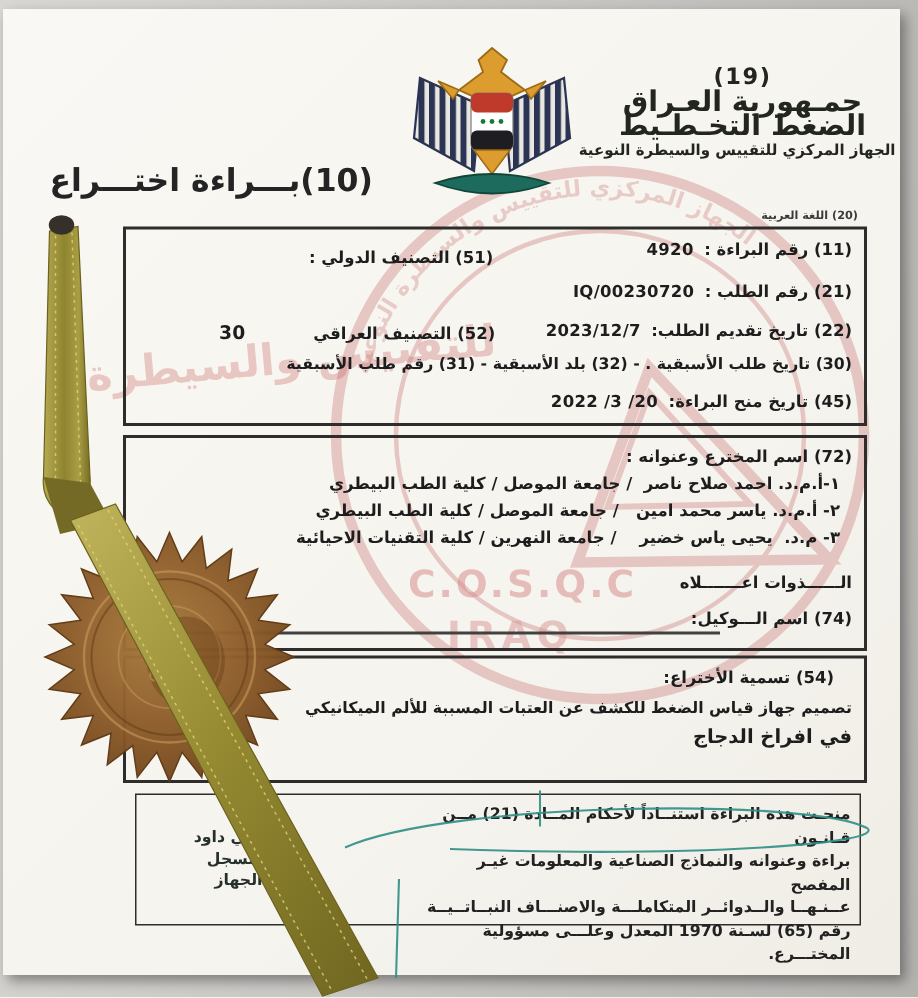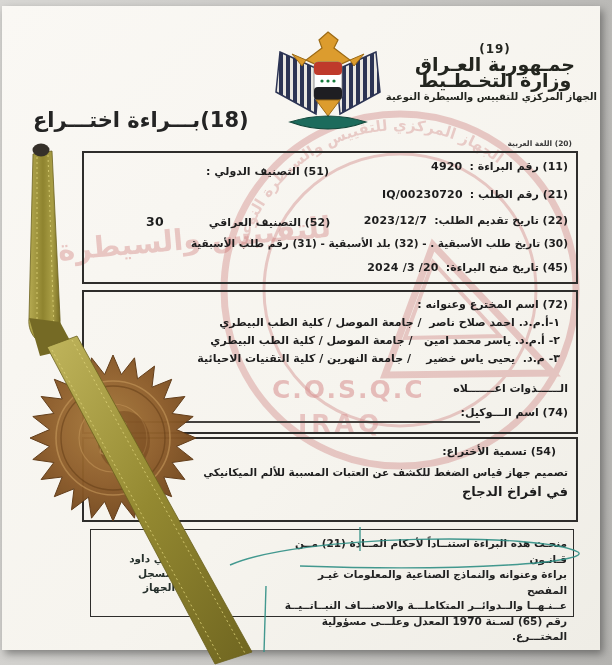--- a/index.html
+++ b/index.html
@@ -7,21 +7,21 @@
           background:linear-gradient(100deg,#d8d7d4 0%,#c6c5c2 55%,#b4b3b0 100%);
           font-family:"DejaVu Sans",sans-serif;}
   #paper{position:absolute;left:2px;top:6px;width:598px;height:644px;
          background:linear-gradient(135deg,#faf8f4 0%,#f6f4ee 60%,#efede6 100%);
          box-shadow:3px 4px 8px rgba(0,0,0,.38);}
   .layer{position:absolute;left:0;top:0;width:612px;height:665px;pointer-events:none;}
   .z1{z-index:1}.z2{z-index:2}.z3{z-index:3}.z4{z-index:4}
 
   
   #hdr{position:absolute;left:393px;top:42px;width:204px;text-align:center;direction:rtl;color:#23251f;z-index:2;}
-  #hdr .code{font-weight:bold;font-size:12px;letter-spacing:1px;}
+  #hdr .code{font-weight:bold;font-size:15px;letter-spacing:1px;}
   #hdr .l1,#hdr .l2{font-weight:bold;font-size:19px;line-height:16px;}
   #hdr .l3{font-weight:bold;font-size:10px;margin-top:3px;white-space:nowrap;}
 
   #doc-title{position:absolute;left:33px;top:108px;direction:rtl;font-weight:bold;
              font-size:21px;color:#242424;z-index:2;white-space:nowrap;}
   #lang-note{position:absolute;right:40px;top:139px;direction:rtl;font-weight:bold;
              font-size:7.5px;color:#3a3a3a;z-index:2;}
 
   .box{position:absolute;border:2px solid #2e2d2b;z-index:2;background:transparent;}
   #box1{left:82px;top:151px;width:492px;height:129px;}
@@ -86,46 +86,46 @@
         <circle cx="56" cy="51" r="1.6" fill="#157a3c"></circle>
         <circle cx="62" cy="51" r="1.6" fill="#157a3c"></circle>
       <path d="M44,70 L56,86 L68,70 Z" fill="#dc9c2e" stroke="#9c6a14" stroke-width="1"></path>
       <path d="M18,92 Q56,80 94,92 Q56,106 18,92 Z" fill="#1c6b5c" stroke="#114539" stroke-width="1.2"></path>
     </g>
   </svg>
 
   <div id="hdr">
     <div class="code">(19)</div>
     <div class="l1">جمـهورية العـراق</div>
-    <div class="l2">وزارة التخـطـيط</div>
+    <div class="l2">الضغط التخـطـيط</div>
     <div class="l3">الجهاز المركزي للتقييس والسيطرة النوعية</div>
   </div>
 
-  <div id="doc-title">(18)بـــراءة اختـــراع</div>
+  <div id="doc-title">(10)بـــراءة اختـــراع</div>
   <div id="lang-note">(20) اللغة العربية</div>
 
   <div id="box1" class="box">
     <div class="field" style="top:7px;right:8px;">
       <span class="lbl">(11) رقم البراءة :</span>
       <span class="val">4920</span>
     </div>
     <div class="field" style="top:35px;right:8px;">
       <span class="lbl">(21) رقم الطلب :</span>
       <span class="val">IQ/00230720</span>
     </div>
     <div class="field" style="top:61px;right:8px;">
       <span class="lbl">(22) تاريخ تقديم الطلب:</span>
       <span class="val">2023/12/7</span>
     </div>
     <div class="field" style="top:84px;right:8px;font-size:10.5px;">
       <span>(30) تاريخ طلب الأسبقية . - (32) بلد الأسبقية - (31) رقم طلب الأسبقية</span>
     </div>
     <div class="field" style="top:108px;right:8px;">
       <span class="lbl">(45) تاريخ منح البراءة:</span>
-      <span class="val">20/ 3/ 2024</span>
+      <span class="val">20/ 3/ 2022</span>
     </div>
     <div class="field" style="top:12px;left:122px;">
       <span class="lbl">(51) التصنيف الدولي :</span>
     </div>
     <div class="field" style="top:61px;left:62px;gap:45px;">
       <span class="lbl">(52) التصنيف العراقي</span>
       <span class="val" style="font-size:12.5px;">30</span>
     </div>
   </div>
 

